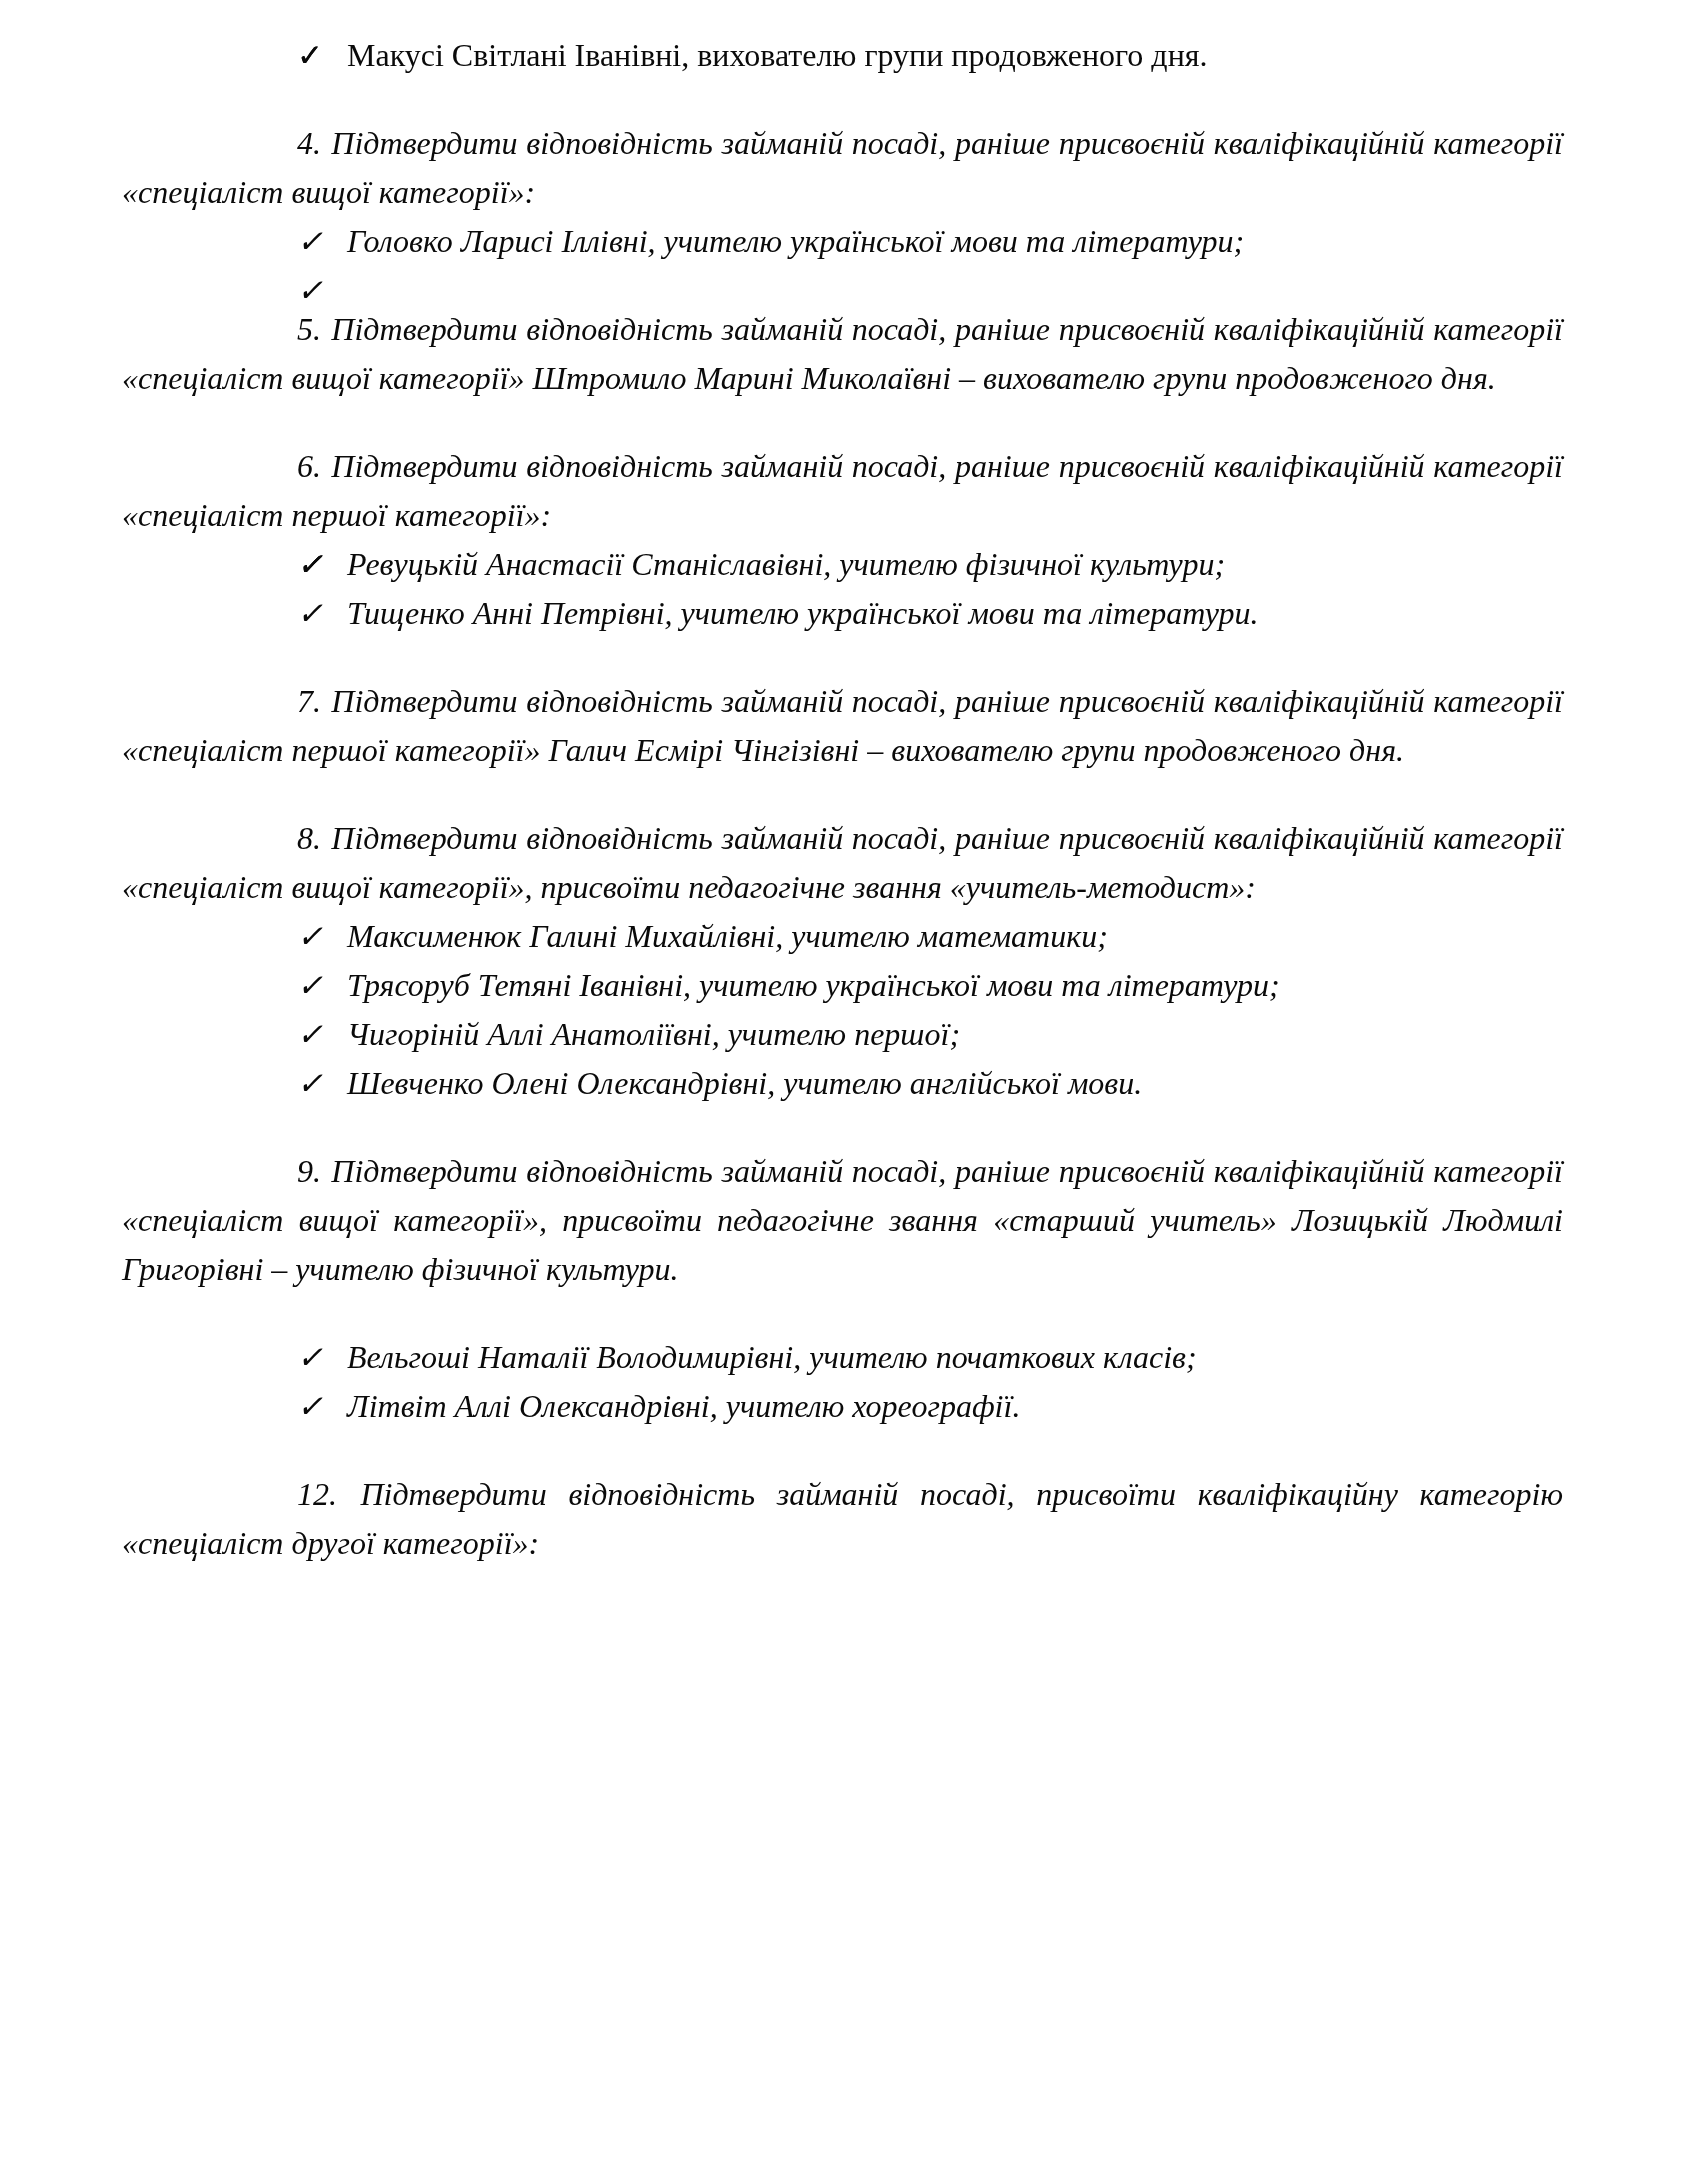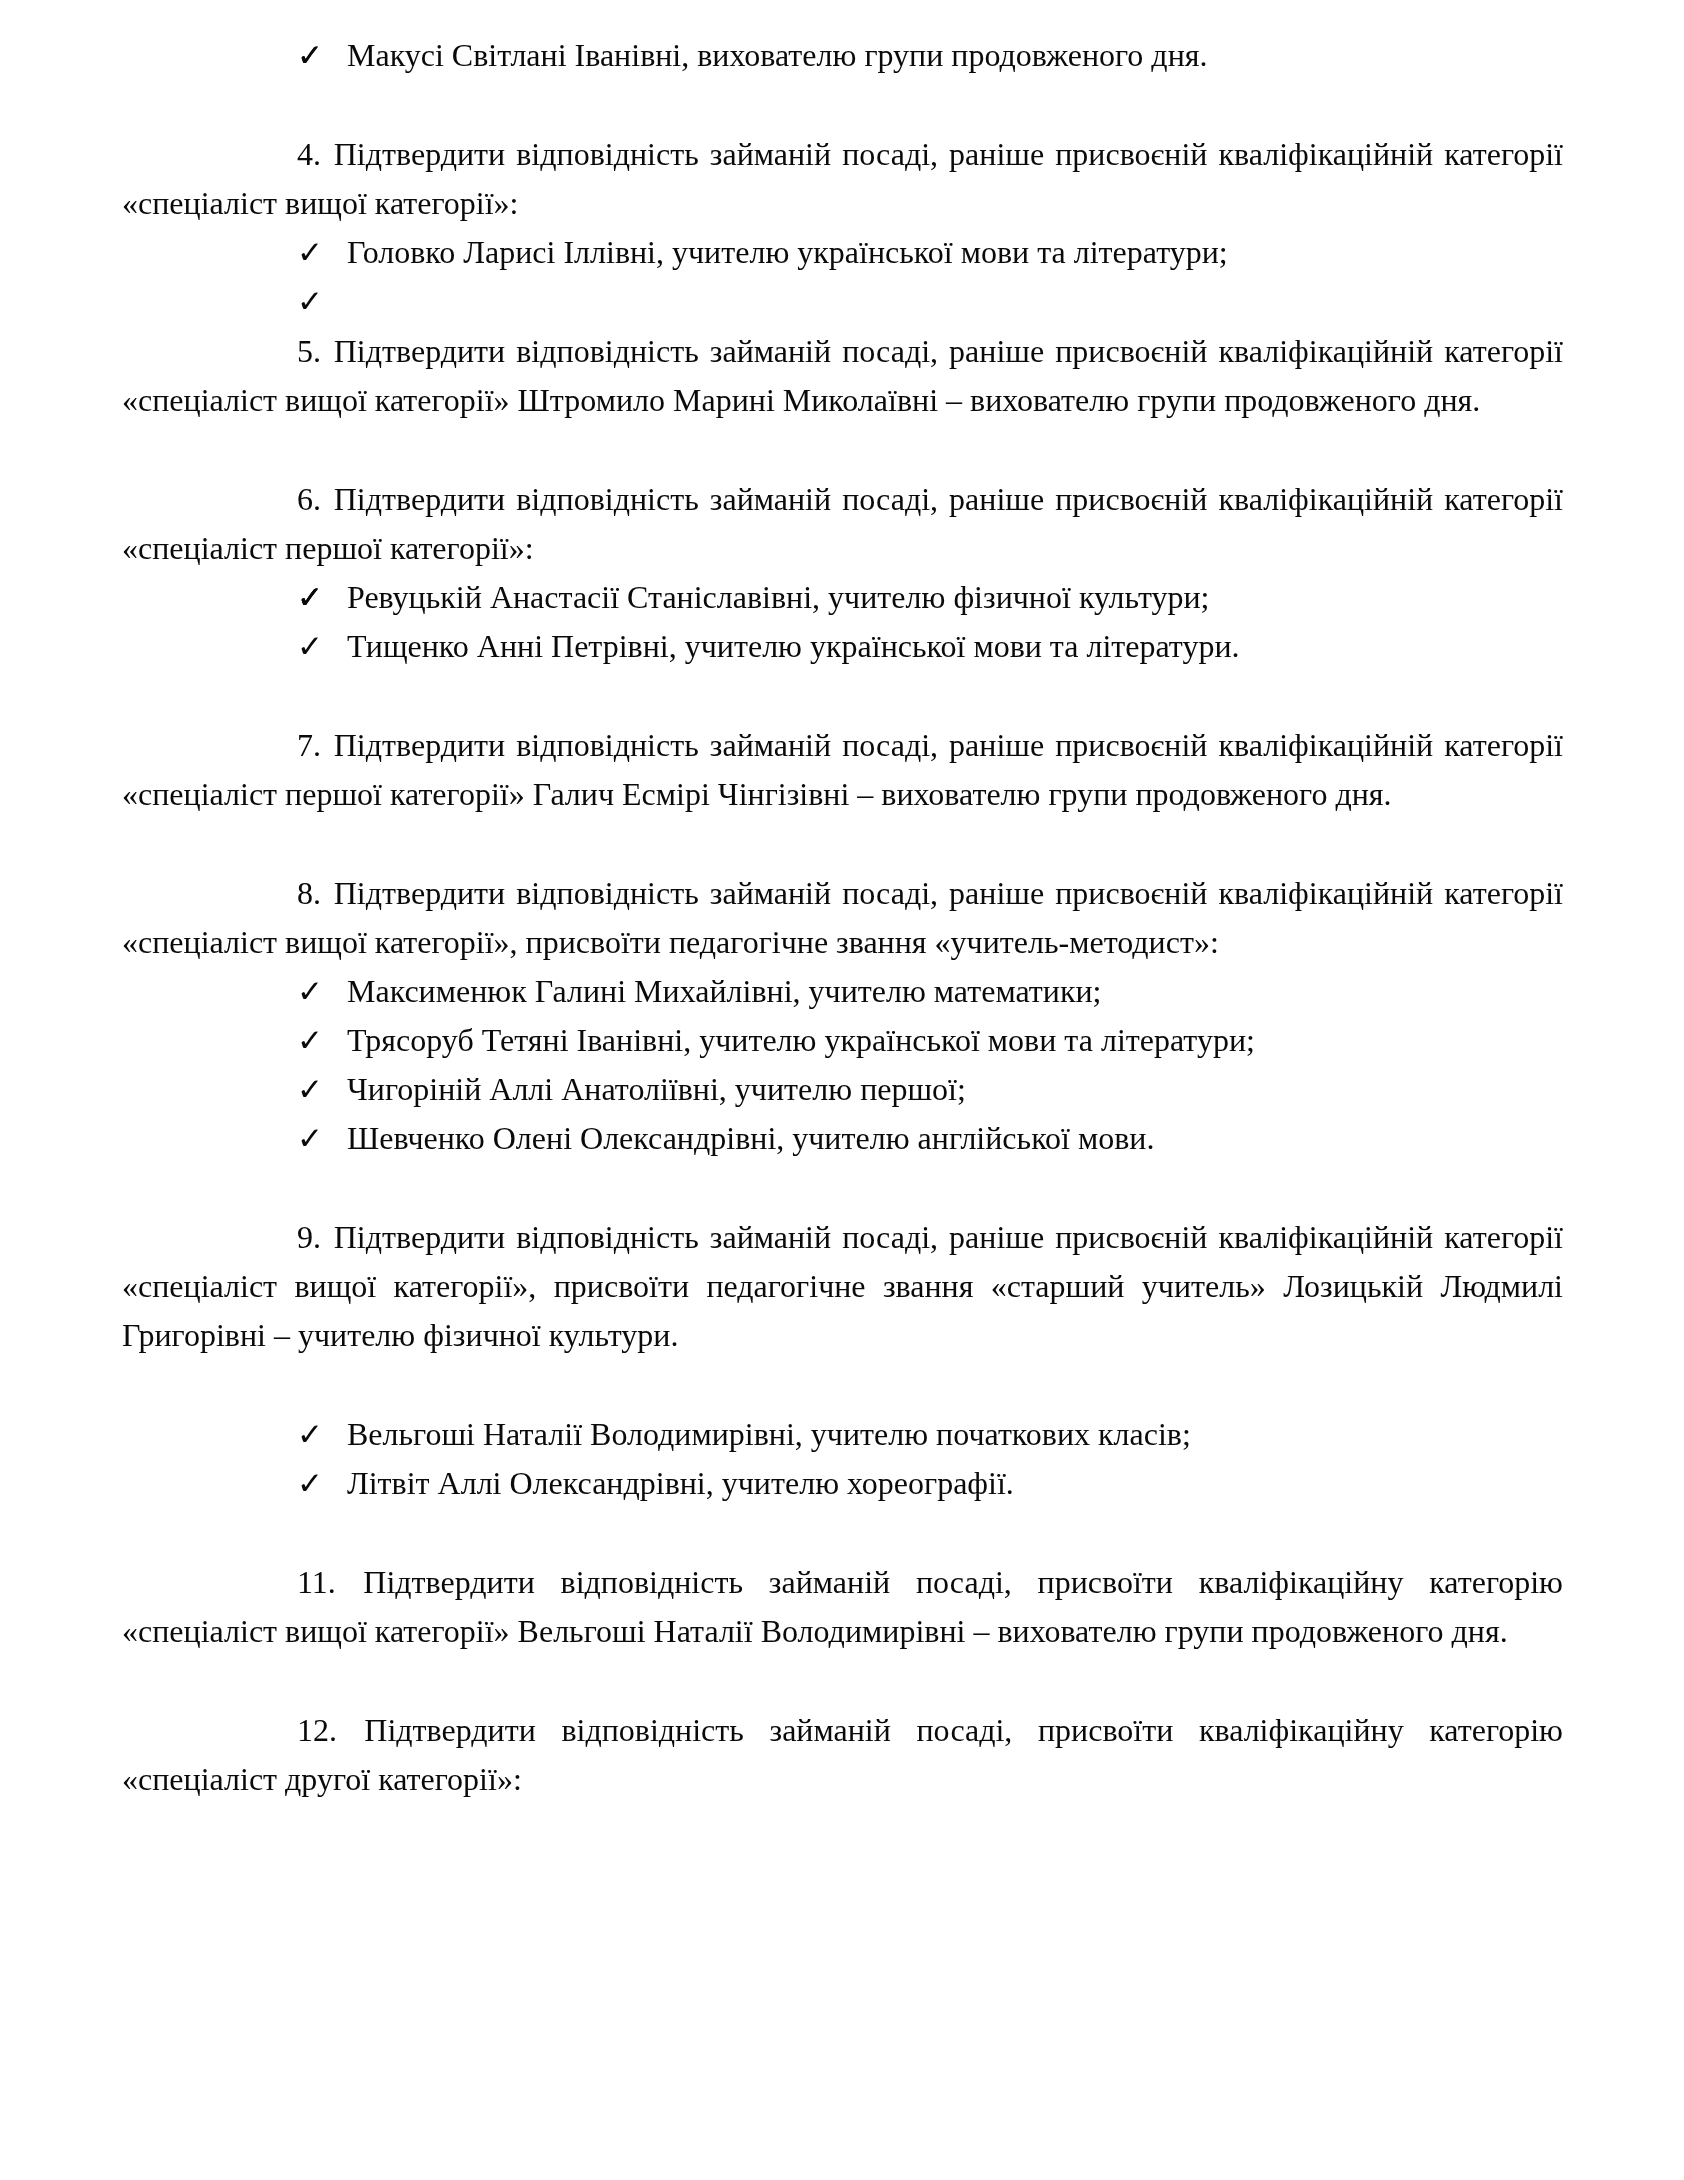--- a/index.html
+++ b/index.html
@@ -30,21 +30,22 @@
     padding-left: 225px;
     text-align: left;
   }
   .check-icon {
     position: absolute;
     left: 175px;
     top: 0;
     font-size: 31px;
   }
   .section {
-    margin-top: 50px;
+    margin-top: 39px;
+    font-style: italic;
   }
   .intro-block {
     margin-top: 0;
   }
   .para {
     margin: 0;
     text-align: justify;
     text-indent: 175px;
   }
   .num {
@@ -137,22 +138,18 @@
     <span class="check-icon">✓</span>
     <span class="check-text">Вельгоші Наталії Володимирівні, учителю початкових класів;</span>
   </li>
           <li class="check-item">
     <span class="check-icon">✓</span>
     <span class="check-text">Літвіт Аллі Олександрівні, учителю хореографії.</span>
   </li>
         </ul>
   </section>
       <section class="section">
-    <p class="para"><span class="num">11.</span> <span class="para-text">Підтвердити відповідність займаній посаді, присвоїти кваліфікаційну категорію «спеціаліст вищої категорії» Вельгоші Наталії Володимирівні – вихователю групи продовженого дня.</span></p>
-
-  </section>
-      <section class="section">
     <p class="para"><span class="num">12.</span> <span class="para-text">Підтвердити відповідність займаній посаді, присвоїти кваліфікаційну категорію «спеціаліст другої категорії»:</span></p>
 
   </section>
     </div>
 </div>
 
 
 </body></html>

